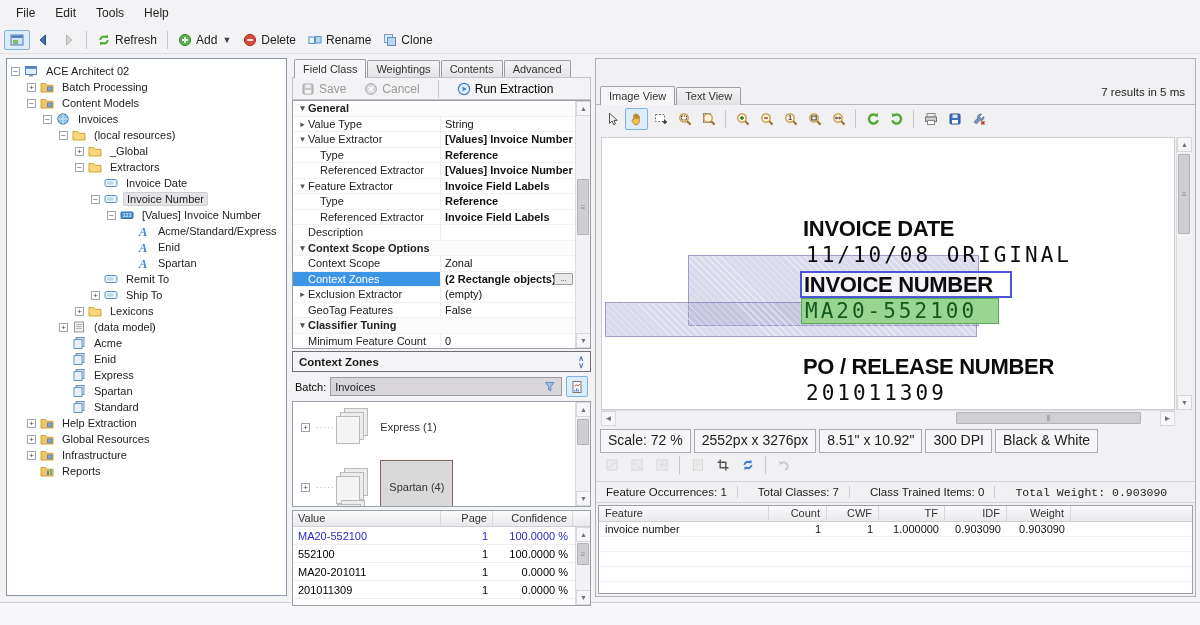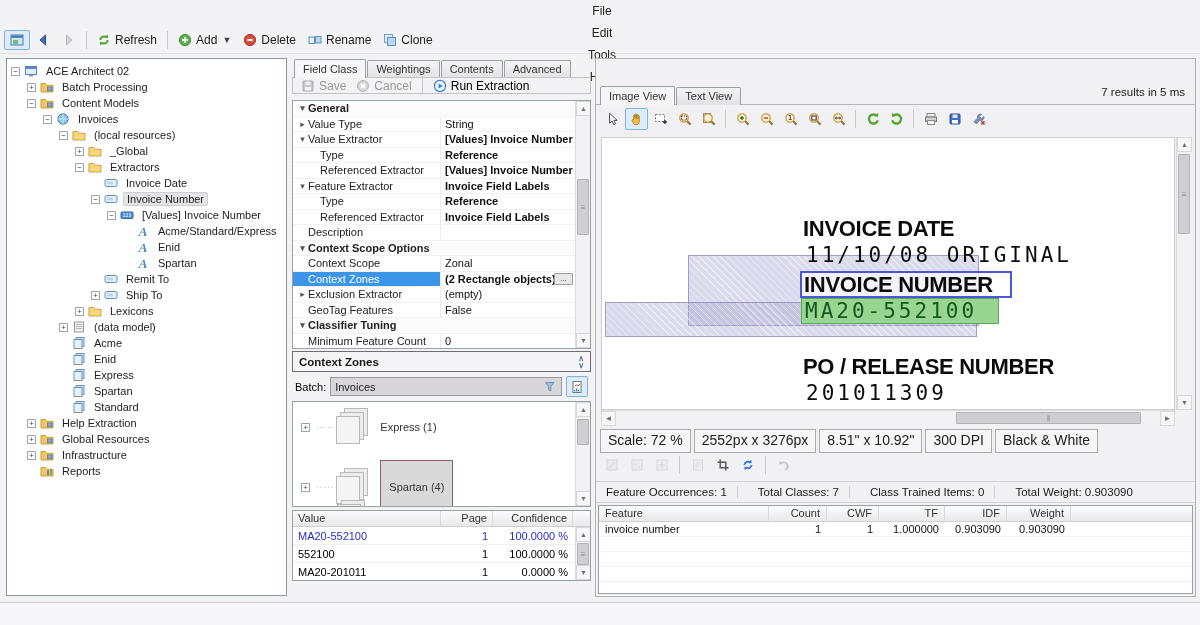--- a/index.html
+++ b/index.html
@@ -1,20 +1,20 @@
 <!DOCTYPE html>
 <html><head>
 <meta charset="utf-8">
 <style>
   * { margin:0; padding:0; box-sizing:border-box; }
   html,body { width:1200px; height:625px; overflow:hidden; background:#f7f6f8; font-family:"Liberation Sans", sans-serif; }
   .window { position:absolute; left:0; top:0; width:1200px; height:603px; background:#f3f2f4; border-bottom:1px solid #cfcfcf; }
 
   
-  .menubar { height:26px; display:flex; align-items:center; padding-left:8px; font-size:12px; color:#222;flex-direction:column; }
+  .menubar { height:26px; display:flex; align-items:center; padding-left:8px; font-size:12px; color:#222; }
   .menu-item { padding:4px 12px 4px 8px; cursor:default; }
   .toolbar { height:28px; display:flex; align-items:center; padding:0 4px; font-size:12px; color:#222; border-bottom:1px solid #e2e1e4; }
   .tb-btn { display:flex; align-items:center; gap:4px; padding:2px 5px; border:1px solid transparent; border-radius:2px; }
   .tb-btn.sel { border-color:#7fb2e5; background:#ddecfa; }
   .tb-sep { width:1px; height:18px; background:#c8c8cc; margin:0 4px; }
   .tb-caret { font-size:9px; color:#444; margin-left:1px; }
   svg.icn { display:block; }
 
   
   .main { position:absolute; left:0; top:58px; width:1200px; height:540px; }
@@ -28,21 +28,21 @@
   .t-exp { width:9px; height:9px; border:1px solid #9aa5b1; background:#fff; font:8px/7px "Liberation Sans",sans-serif; text-align:center; color:#444; margin-right:4px; flex:none; }
   .t-exp.none { border:none; background:transparent; }
   .t-ico { width:15px; height:14px; margin-right:4px; flex:none; }
   .t-lbl { padding:0 3px; border-radius:2px; }
   .t-row.sel .t-lbl { background:#e4e4e6; border:1px solid #cfcfd3; }
 
   
   .mid-tabs { position:absolute; left:0; top:0; right:0; height:19px; display:flex; align-items:flex-end; padding-left:2px; }
   .tab { font-size:11px; padding:2px 8px 3px; border:1px solid #9aa0a8; border-bottom:none; background:linear-gradient(#f4f4f5,#e2e2e5); margin-right:1px; border-radius:2px 2px 0 0; color:#333; position:relative; top:1px; }
   .tab.active { background:#f6f5f7; font-weight:normal; padding-top:3px; z-index:2; }
-  .mid-actions { position:absolute; left:0; top:19px; right:0; height:17px; background:#f3f2f4; border:1px solid #c4c4c8; display:flex; align-items:center; gap:2px; padding:0 4px; font-size:12px; }
+  .mid-actions { position:absolute; left:0; top:19px; right:0; height:23px; background:#f3f2f4; border:1px solid #c4c4c8; display:flex; align-items:center; gap:10px; padding:0 4px; font-size:12px; }
   .act { display:flex; align-items:center; gap:4px; padding:1px 4px; }
   .act.disabled { color:#9b9b9b; }
 
   
   .pg { position:absolute; left:0; top:42px; right:0; height:249px; background:#fff; border:1px solid #98a0a8; overflow:hidden; font-size:11px; }
   .pg-rows { position:absolute; left:0; top:0; right:15px; bottom:0; overflow:hidden; }
   .pg-row { height:15.5px; display:flex; border-bottom:1px solid #f2f2f2; }
   .pg-name { width:148px; flex:none; display:flex; align-items:center; padding-left:4px; border-right:1px solid #ececec; color:#222; white-space:nowrap; overflow:hidden; }
   .pg-val { flex:1; display:flex; align-items:center; padding-left:4px; color:#111; white-space:nowrap; overflow:hidden; position:relative; }
   .pg-row.cat .pg-name { font-weight:bold; border-right:none; }
@@ -72,21 +72,21 @@
   .cz-tree { position:absolute; left:0; top:343px; right:0; height:106px; background:#fff; border:1px solid #98a0a8; overflow:hidden; font-size:11px; }
   .cz-node { position:absolute; display:flex; align-items:center; }
   .stack { position:relative; width:34px; height:38px; flex:none; }
   .stack i { position:absolute; background:#ececec; border:1px solid #b9b9b9; width:24px; height:28px; }
   .stack i:nth-child(1){ left:8px; top:0; } .stack i:nth-child(2){ left:4px; top:4px; } .stack i:nth-child(3){ left:0; top:8px; background:#f4f4f4; }
   .cz-lbl { margin-left:10px; color:#333; }
   .cz-lbl.sel { background:#d9d9d9; border:1px solid #8d5f5f; padding:20px 8px; }
   .cz-dots { color:#aaa; letter-spacing:1px; font-size:8px; margin:0 2px; }
 
   
-  .vtab { position:absolute; left:0; top:452px; right:0; height:71px; background:#fff; border:1px solid #98a0a8; overflow:hidden; font-size:11px; }
+  .vtab { position:absolute; left:0; top:452px; right:0; height:96px; background:#fff; border:1px solid #98a0a8; overflow:hidden; font-size:11px; }
   .vt-head { display:flex; height:16px; background:linear-gradient(#fbfbfc,#e9e9ec); border-bottom:1px solid #cfcfd3; color:#333; }
   .vt-head div { padding:1px 5px; border-right:1px solid #d9d9dd; }
   .vt-row { display:flex; height:18px; border-bottom:1px solid #f0f0f3; align-items:center; }
   .vt-row div { padding:0 5px; white-space:nowrap; overflow:hidden; }
   .c-val { width:148px; flex:none; } .c-page { width:52px; flex:none; text-align:right; } .c-conf { width:80px; flex:none; text-align:right; }
   .vt-row.hl { color:#2a2ac8; }
 
   
   .results-strip { position:absolute; left:0; top:0; right:0; height:44px; background:#f1f0f2; }
   .results-strip span { position:absolute; right:10px; bottom:5px; font-size:11.5px; color:#222; }
@@ -104,21 +104,21 @@
   .inv-m { position:absolute; font-family:"DejaVu Sans Mono", monospace; font-weight:normal; font-size:21px; letter-spacing:3px; color:#0d0d0d; z-index:4; white-space:nowrap; }
   .hl-green { position:absolute; background:#97d591; border:1px solid #5aa85a; z-index:2; }
   .box-blue { position:absolute; background:rgba(255,255,255,0.65); border:2px solid #4a55d8; z-index:3; }
   .inv-green { color:#14591d; }
 
   .status-chips { position:absolute; left:4px; top:370px; height:24px; display:flex; font-size:14px; }
   .chip { border:1px solid #ababaf; background:#f6f5f7; padding:2px 7px; margin-right:3px; color:#222; white-space:nowrap; }
   .edit-toolbar { position:absolute; left:4px; top:394px; height:24px; display:flex; align-items:center; gap:2px; }
   .stats-row { position:absolute; left:0; top:422px; right:0; height:22px; background:#f1f0f2; border-top:1px solid #d4d4d8; border-bottom:1px solid #d4d4d8; display:flex; align-items:center; font-size:11.5px; color:#1a1a1a; padding:0 6px; }
   .stat { padding:0 10px 0 4px; border-right:1px solid #cfcfd3; margin-right:16px; white-space:nowrap; }
-  .stat:last-child { border-right:none; }
+  .stat:last-child { border-right:none;font-family:Liberation Mono, monospace; }
 
   .ftab { position:absolute; left:2px; top:446px; right:2px; bottom:2px; background:#fff; border:1px solid #98a0a8; overflow:hidden; font-size:11px; }
   .ft-head { display:flex; height:16px; background:linear-gradient(#fbfbfc,#e9e9ec); border-bottom:1px solid #cfcfd3; color:#333; }
   .ft-head div, .ft-row div { padding:1px 6px; white-space:nowrap; overflow:hidden; }
   .ft-head div { border-right:1px solid #d9d9dd; }
   .ft-row { display:flex; height:15px; border-bottom:1px solid #f2f2f5; align-items:center; color:#111; }
   .f-c0{ width:170px; flex:none; } .f-c1{ width:58px; flex:none; text-align:right; } .f-c2{ width:52px; flex:none; text-align:right; }
   .f-c3{ width:66px; flex:none; text-align:right; } .f-c4{ width:62px; flex:none; text-align:right; } .f-c5{ width:64px; flex:none; text-align:right; }
 </style>
 </head>

